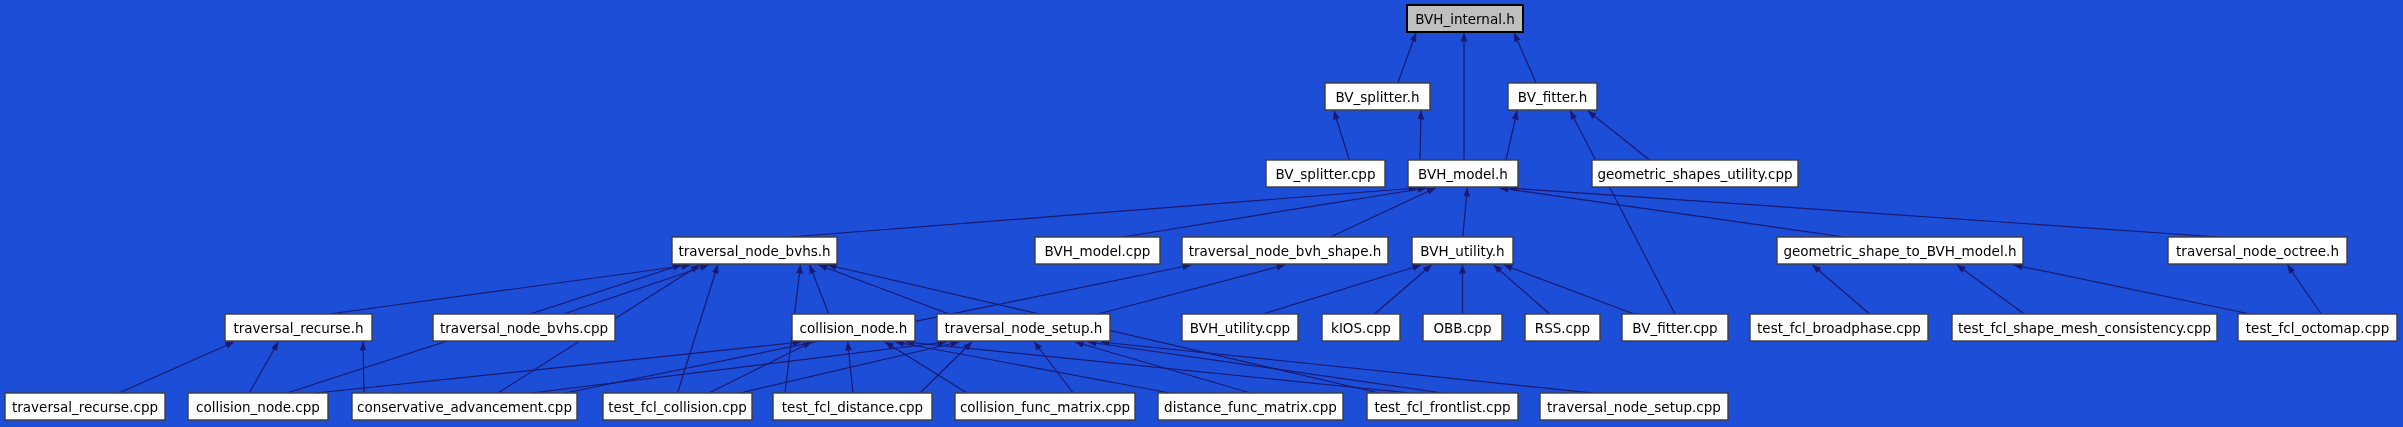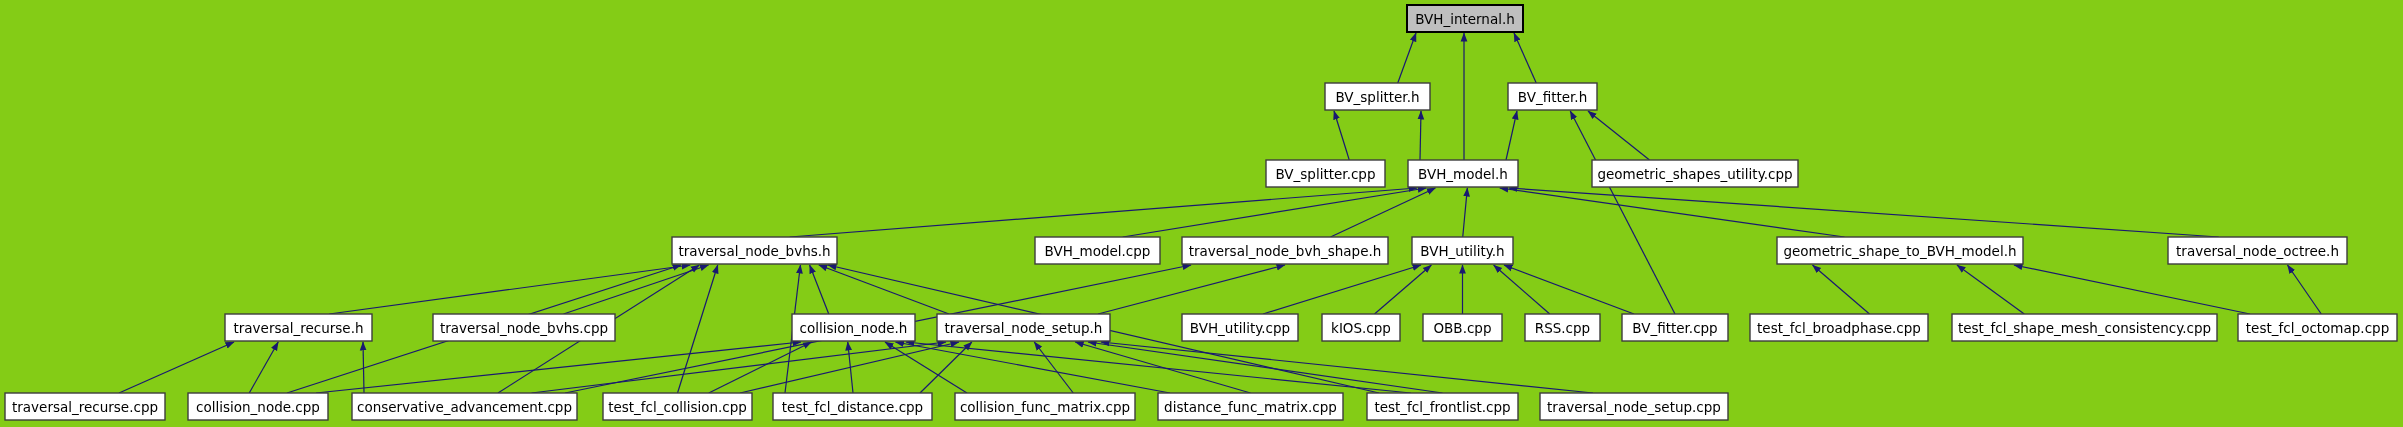--- a/index.html
+++ b/index.html
@@ -5,21 +5,21 @@
   html, body {
     margin: 0;
     padding: 0;
     background: #ffffff;
     font-family: "DejaVu Sans", "Liberation Sans", sans-serif;
   }
   #graph-wrap {
     position: relative;
     width: 2403px;
     height: 427px;
-    background: #84cc16;
+    background: #1d4ed8;
     overflow: hidden;
     text-align: right;
   }
   svg { display: block; }
   text {
     font-family: "DejaVu Sans", "Liberation Sans", sans-serif;
     fill: #000000;
   }
 </style>
 </head>

